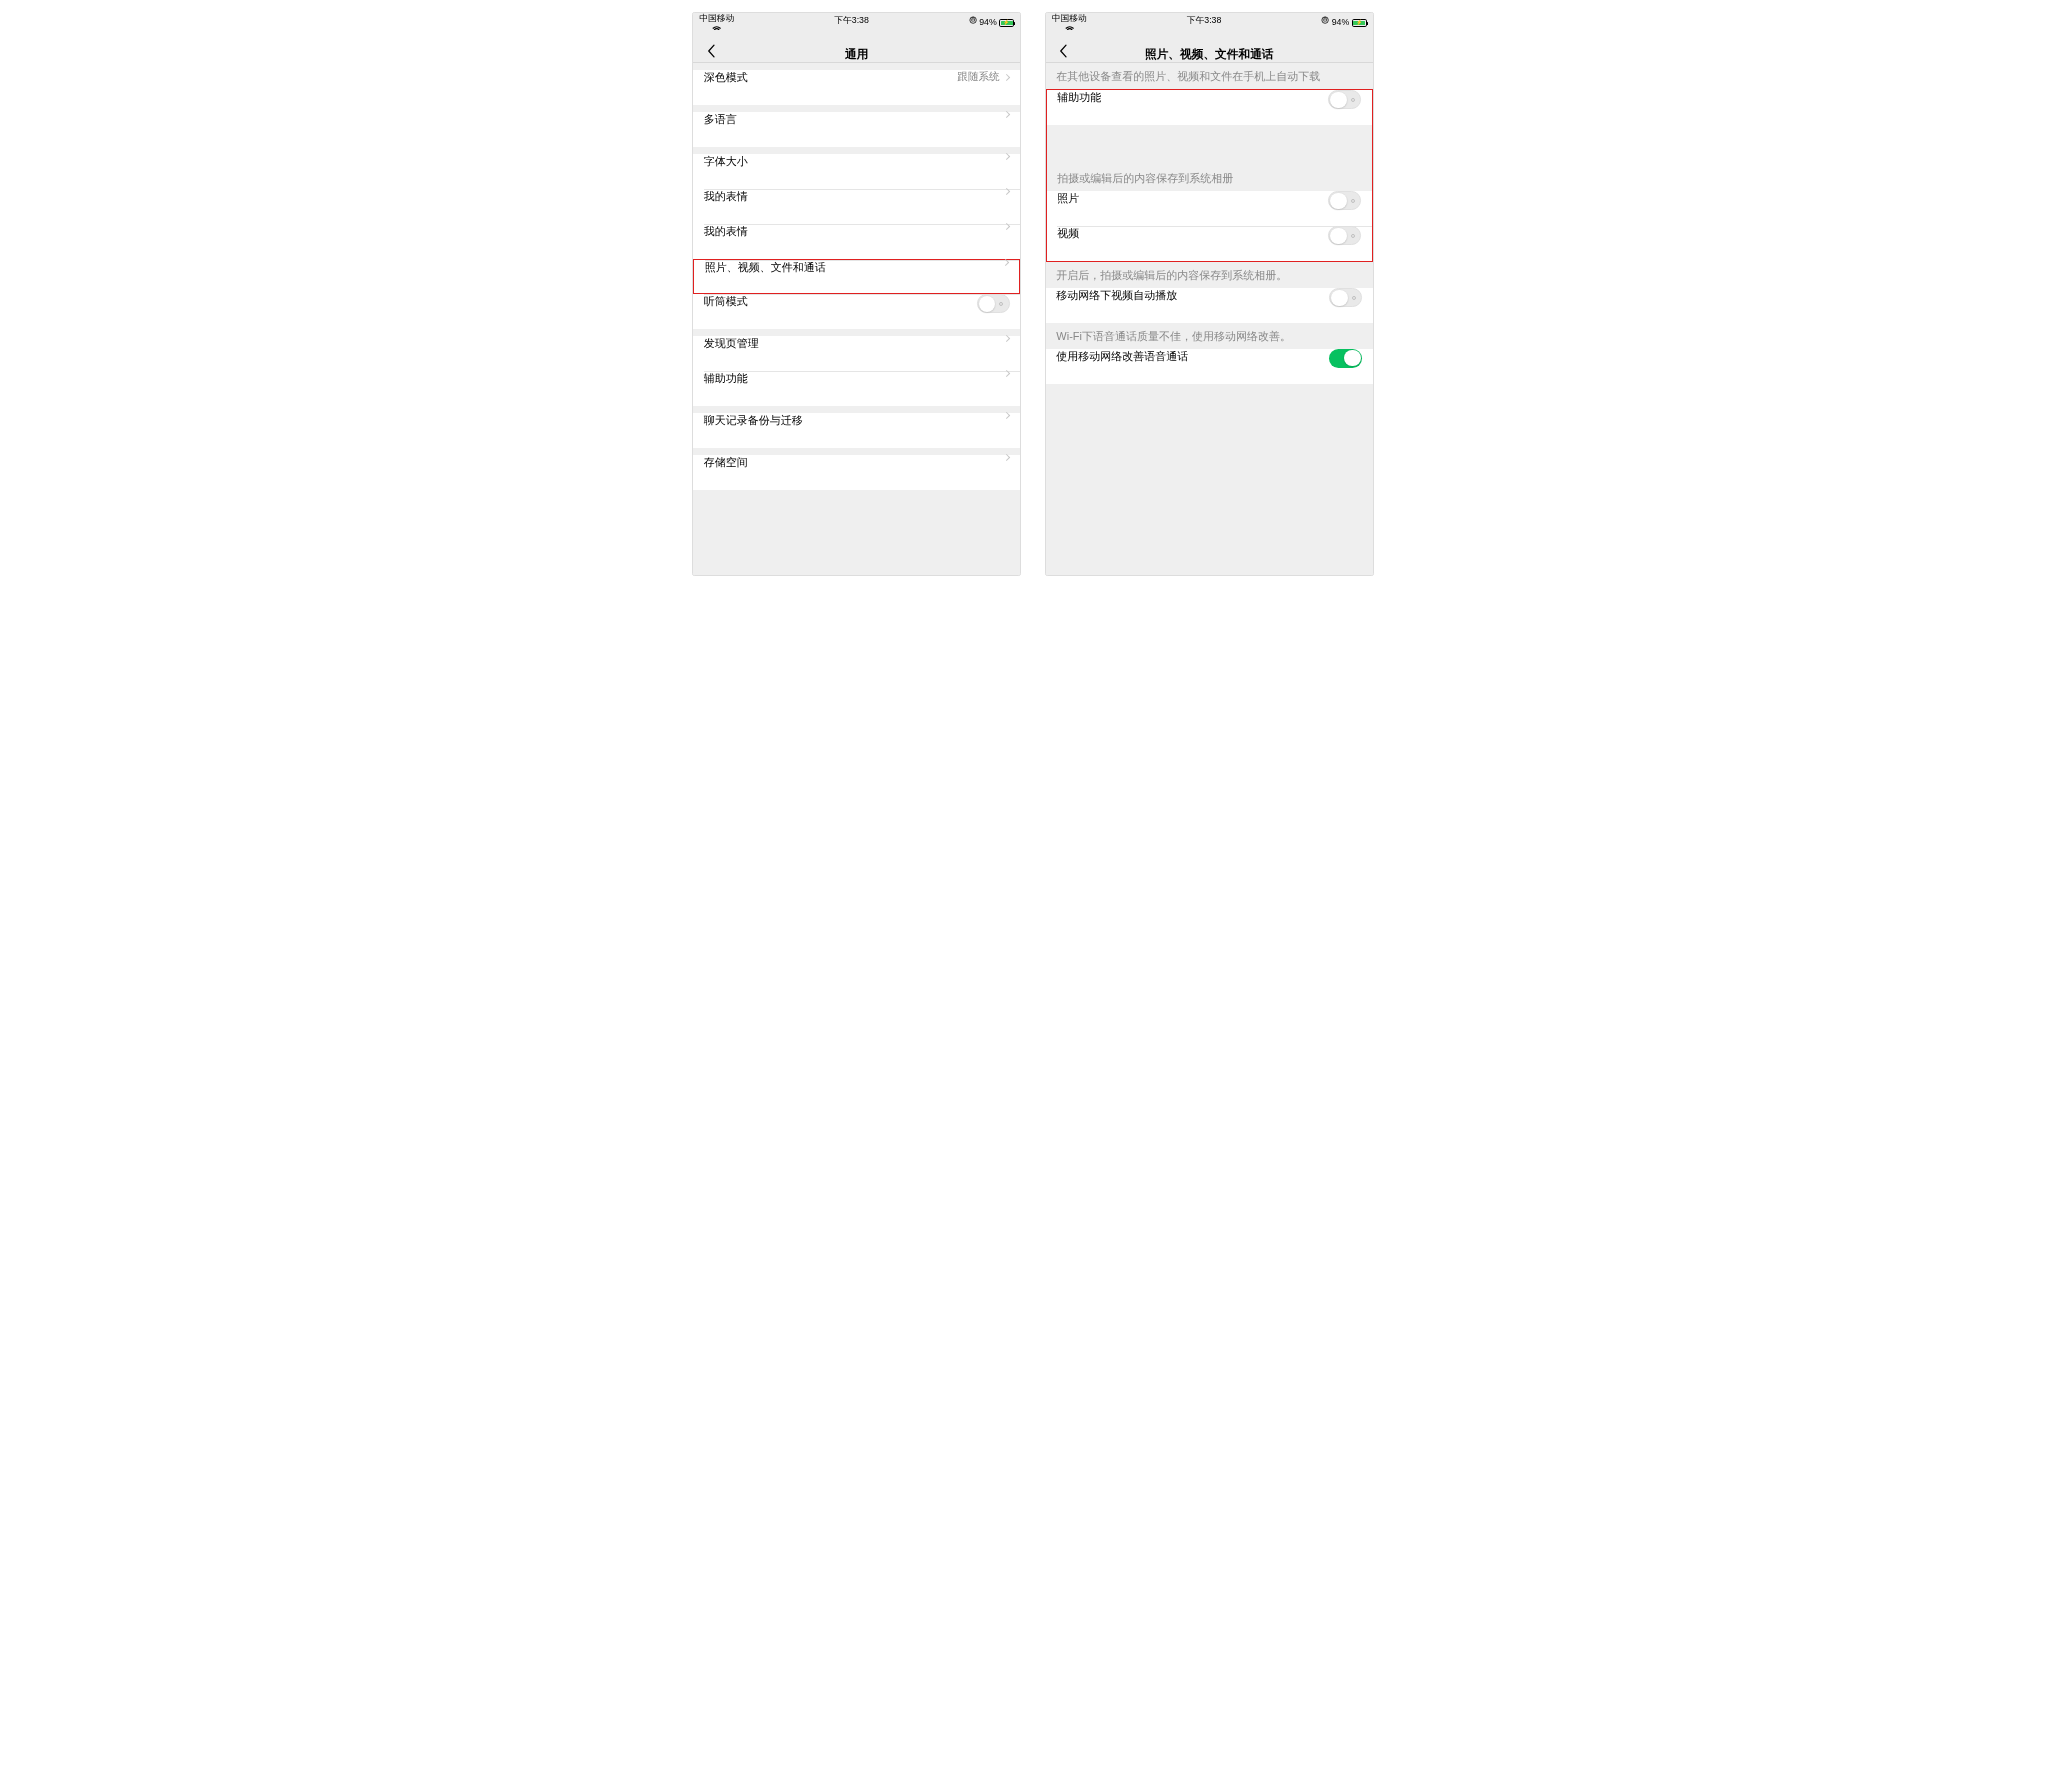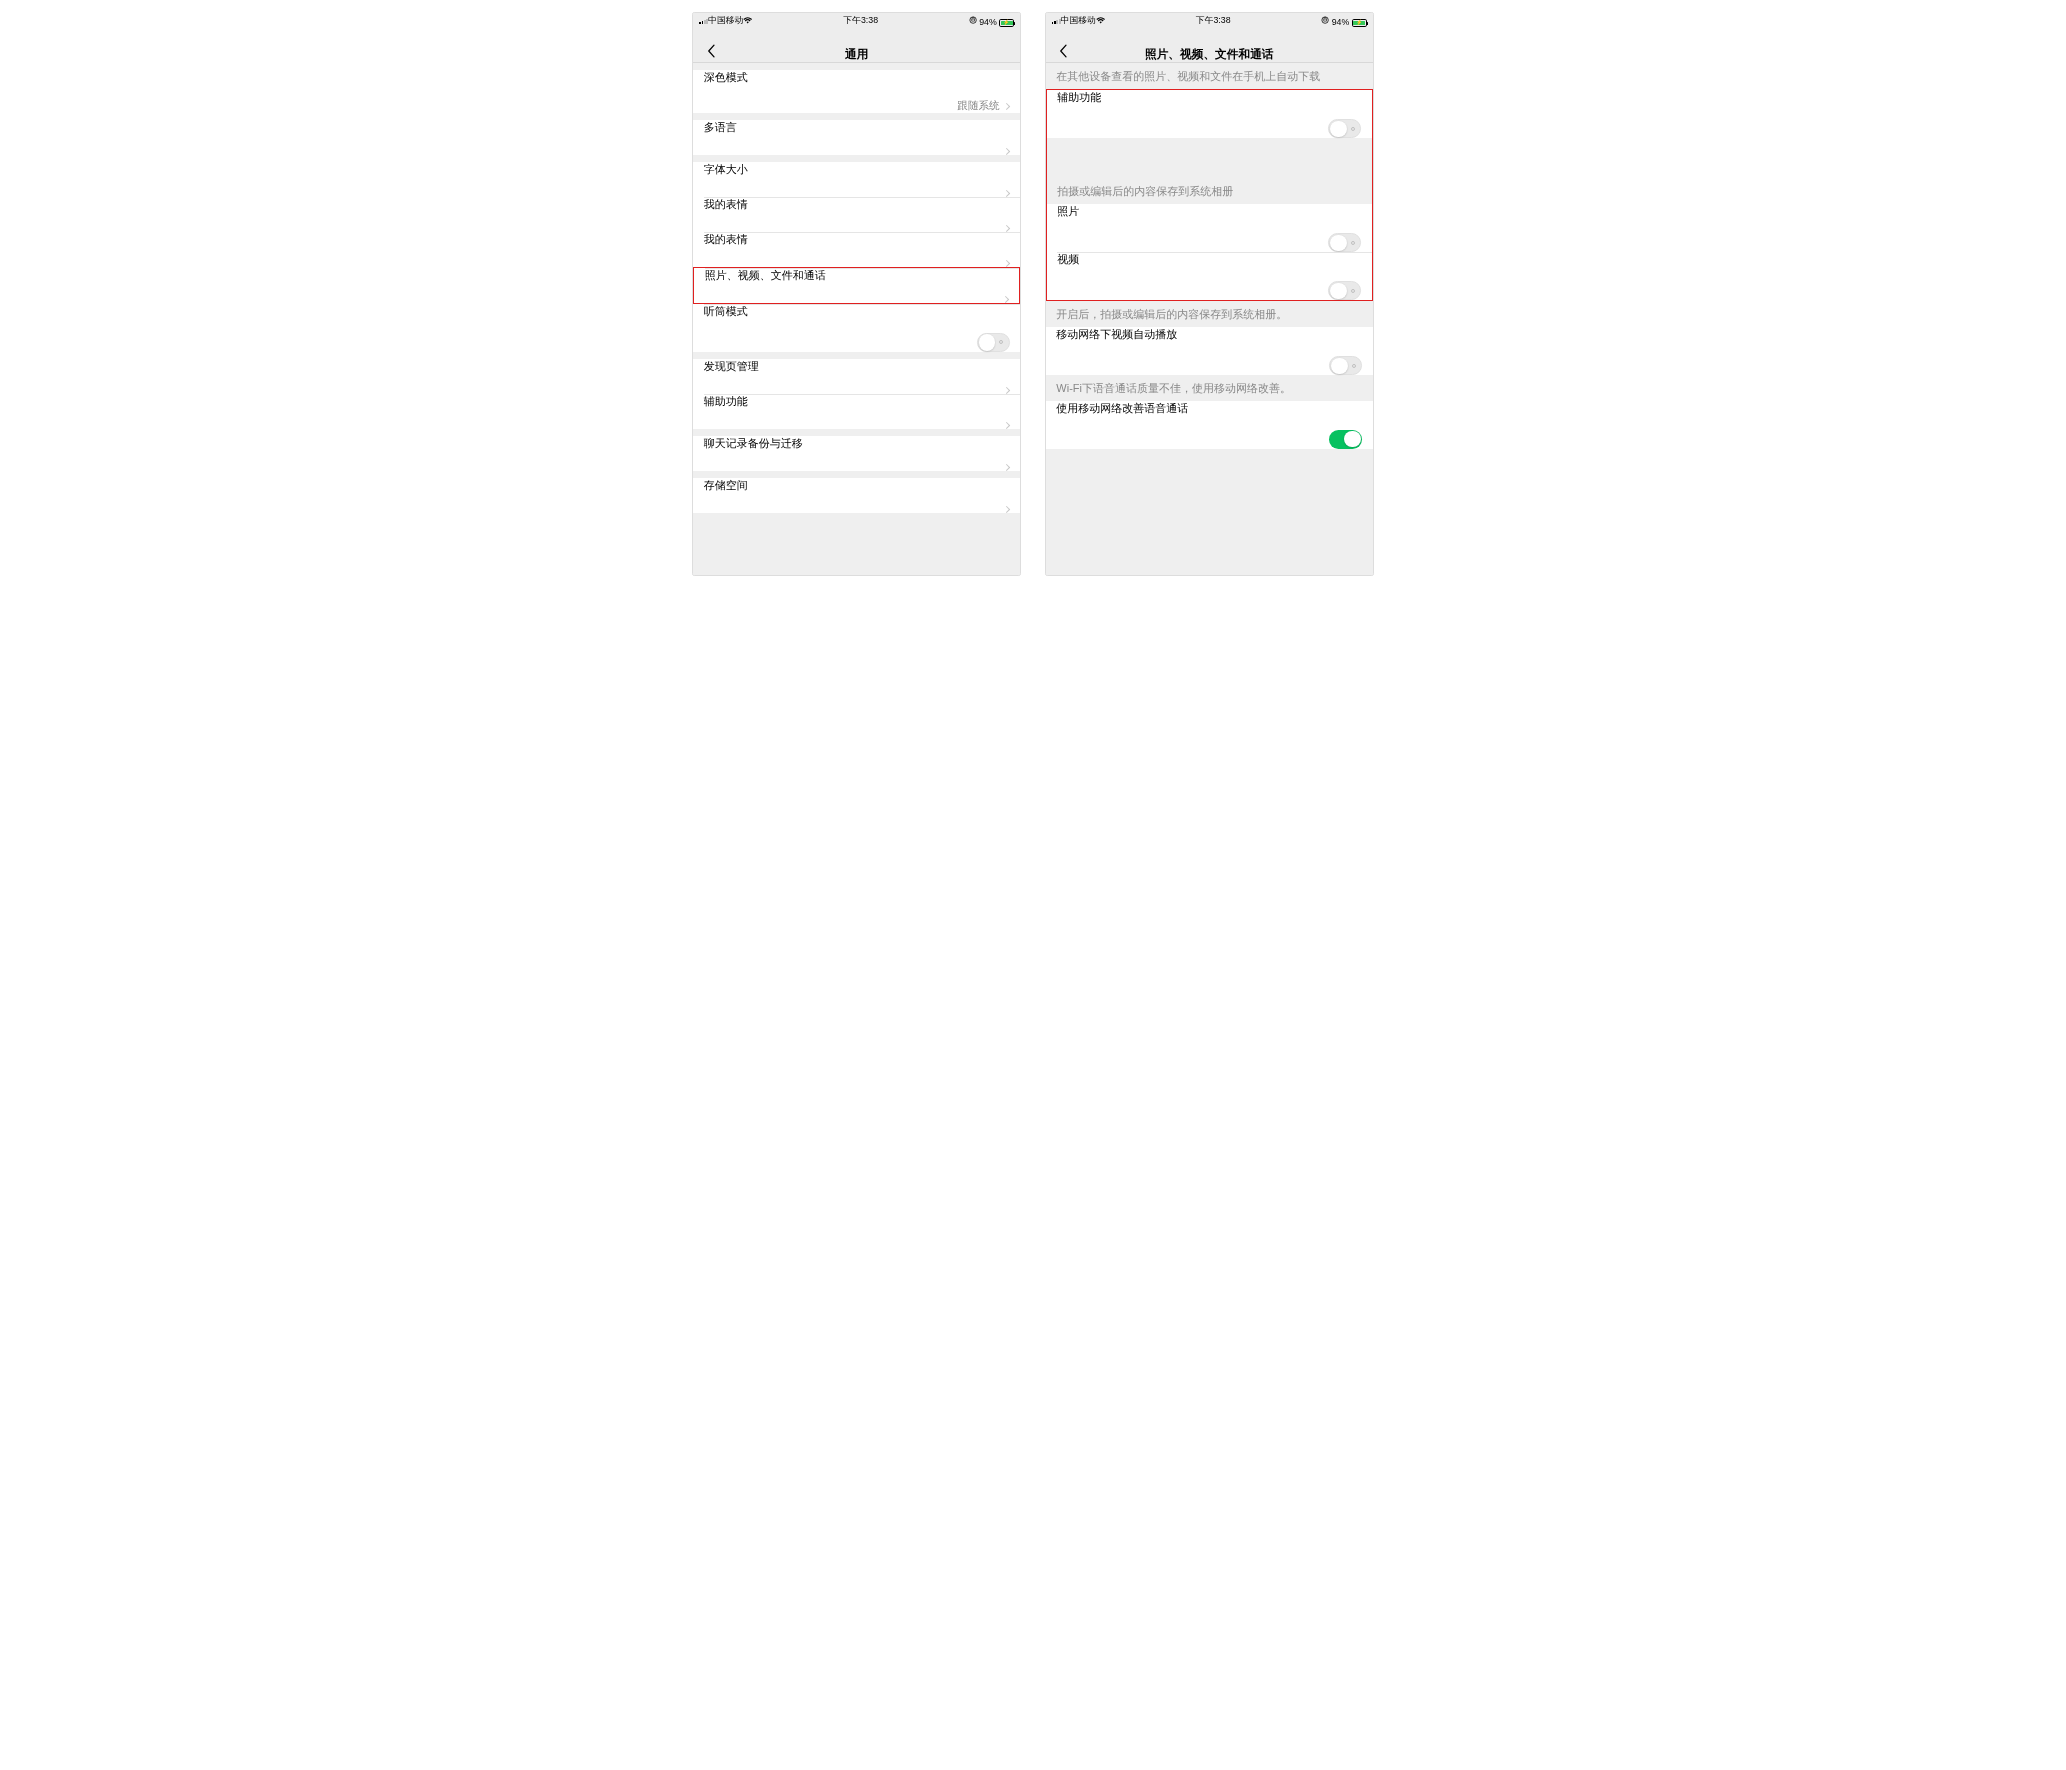--- a/index.html
+++ b/index.html
@@ -26,21 +26,21 @@
     height: 17.6px;
     background: #ededed;
     display: flex;
     align-items: center;
     justify-content: space-between;
     padding: 0 5.9px;
     font-size: 8.8px;
     font-weight: 500;
     color: #000;
   }
-  .status-left { display: flex; align-items: center; gap: 0; }
+  .status-left { display: flex; align-items: center; gap: 0; flex-direction: column; }
   .status-right { display: flex; align-items: flex-end; gap: 2.3px; }
   .signal-bars { display: inline-flex; align-items: flex-end; gap: 0.6px; }
   .signal-bars span { width: 1.8px; background: #000; display: inline-block; }
   .signal-bars span:nth-child(1){height:2.3px;} .signal-bars span:nth-child(2){height:3.5px;}
   .signal-bars span:nth-child(3){height:4.7px; background:#bbb;} .signal-bars span:nth-child(4){height:5.9px; background:#bbb;}
   .nav-bar {
     height: 33px;
     background: #ededed;
     display: flex;
     align-items: flex-end;
@@ -87,21 +87,21 @@
     cursor: pointer;
   }
   .cell + .cell::before {
     content: "";
     position: absolute;
     left: 10.6px; right: 0; top: 0;
     height: 0.3px;
     background: #e5e5e5;
   }
   .cell-label { font-size: 11px; color: #000; }
-  .cell-right { display: flex; align-items: center; gap: 4.7px; margin-top: 29px; }
+  .cell-right { display: flex; align-items: center; gap: 4.7px; }
   .cell-value { font-size: 10.6px; color: #888; }
   .chevron {
     width: 5.3px; height: 5.3px;
     border-top: 1.2px solid #c8c8c8;
     border-right: 1.2px solid #c8c8c8;
     transform: rotate(45deg);
   }
   .switch {
     width: 33px; height: 19px;
     border-radius: 9.4px;

